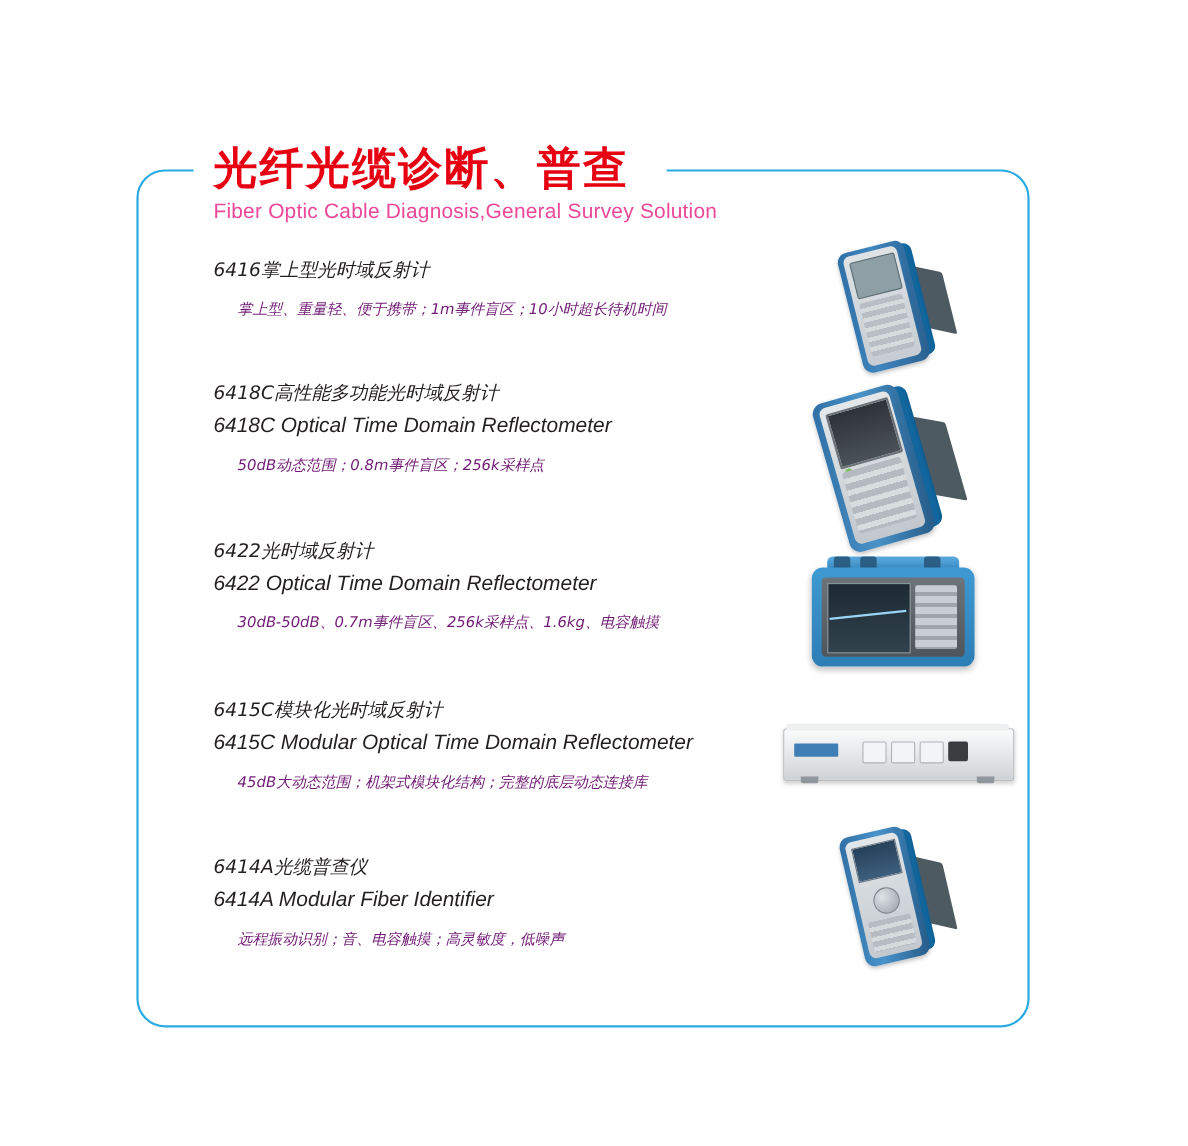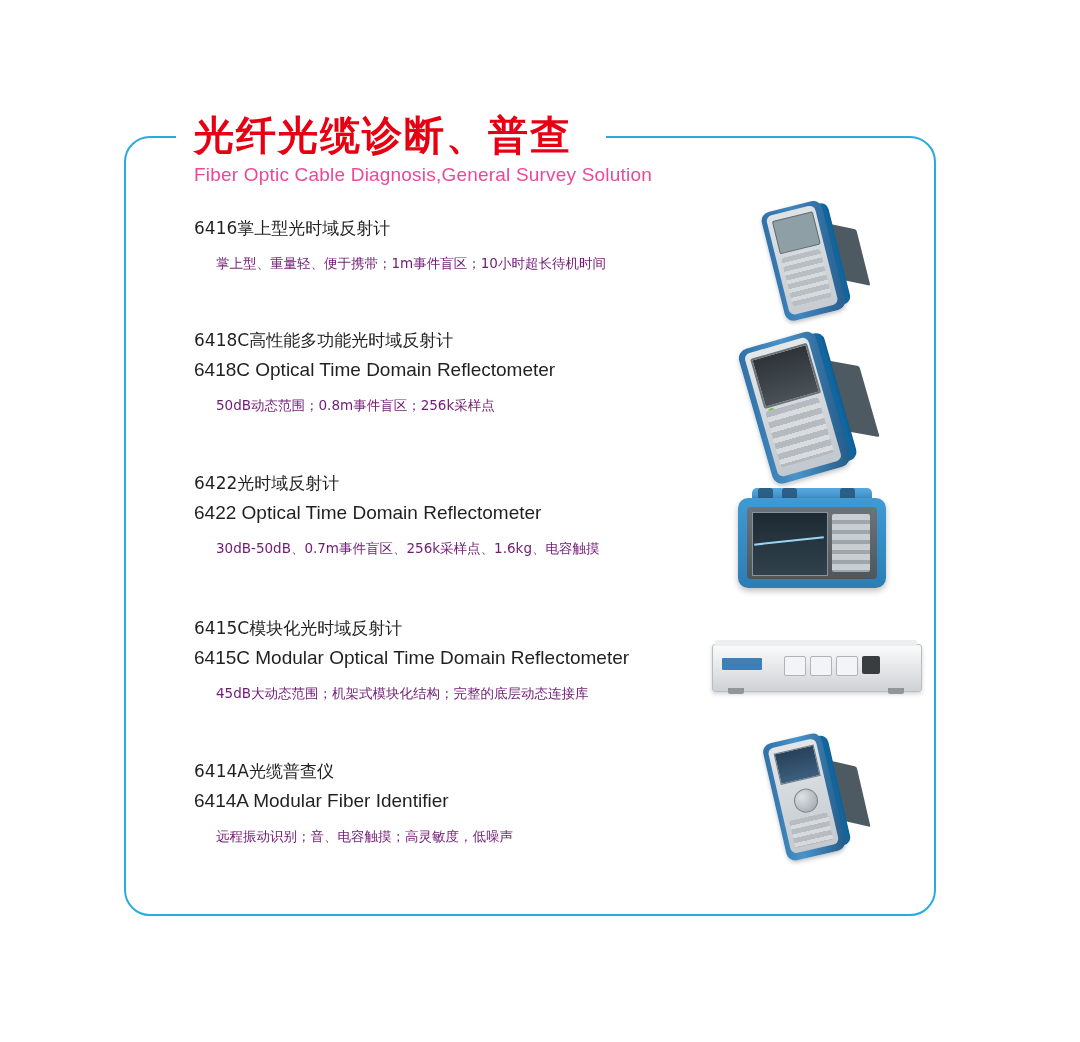--- a/index.html
+++ b/index.html
@@ -11,21 +11,21 @@
     width: 1080px;
     height: 1042px;
     font-family: "Liberation Sans", sans-serif;
     color: #231f20;
     position: relative;
     overflow: hidden;
   }
 
   .page {
     position: absolute;
-    left: 0; top: 0;
+    left: 0; top: 18px;
     width: 1080px;
     height: 778px;
   }
 
   
   .frame {
     position: absolute;
     left: 124px;
     top: 136px;
     width: 812px;
@@ -70,20 +70,21 @@
 
   .items {
     position: absolute;
     left: 194px;
     top: 216px;
     width: 540px;
   }
 
   .item {
     position: relative;
+    font-style: italic;
   }
   .item-cn {
     font-family: "DejaVu Sans", "Liberation Sans", sans-serif;
     font-size: 17px;
     color: #231f20;
     line-height: 1.5;
     font-weight: 500;
   }
   .item-en {
     font-size: 19px;

